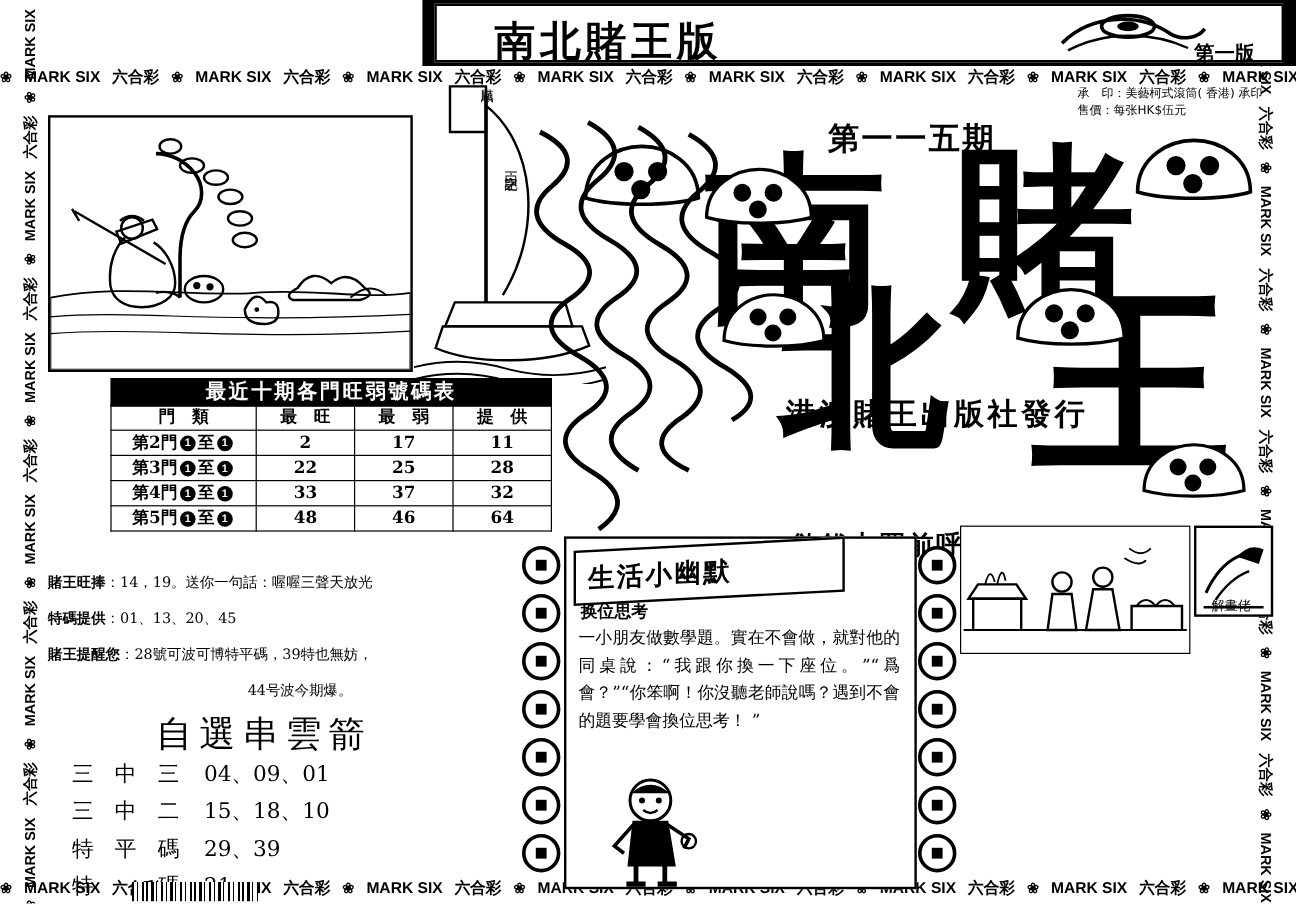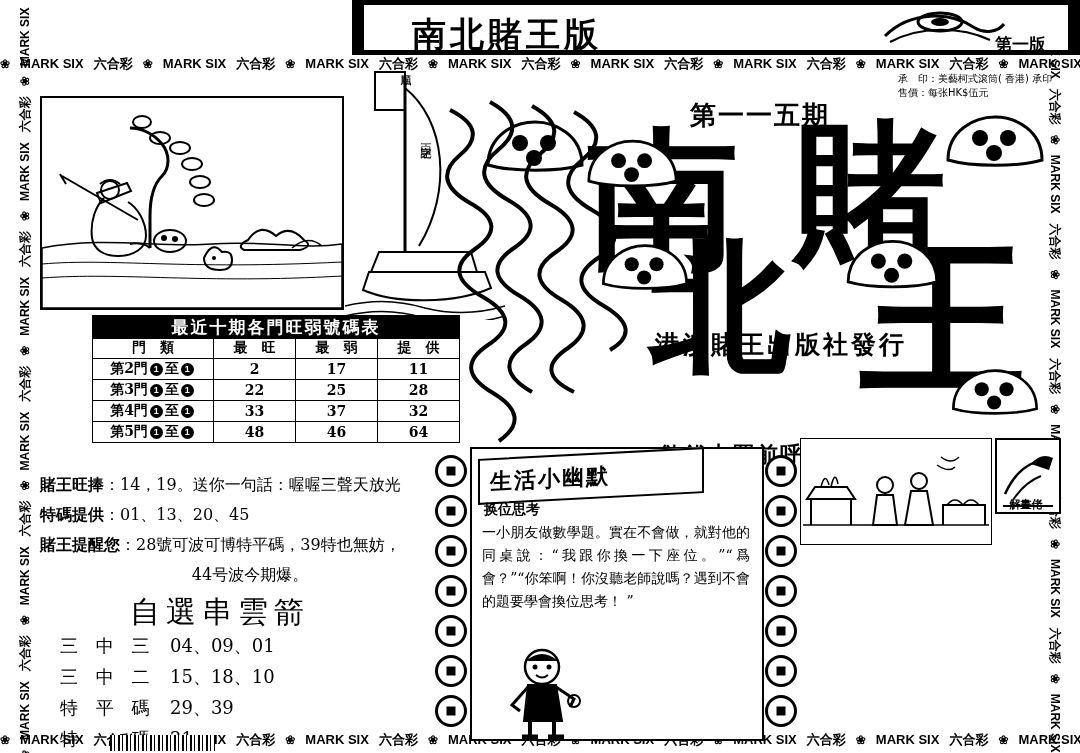--- a/index.html
+++ b/index.html
@@ -134,21 +134,21 @@
   .ball{
     display:inline-block;width:13px;height:13px;border-radius:50%;
     background:#000;color:#fff;font-size:9px;line-height:13px;text-align:center;
     vertical-align:middle;margin:0 2px;font-family:"Liberation Sans",sans-serif;
   }
 
   
   .ltext{
     position:absolute;left:40px;top:470px;width:420px;
     font-family:"DejaVu Serif", serif;
-    font-size:16px;line-height:30px;
+    font-size:12px;line-height:30px;
   }
   .ltext .lbl{font-weight:bold;}
   .center-line{text-align:center;}
 
   .zixuan-title{
     position:absolute;left:130px;top:592px;
     font-family:"DejaVu Serif", serif;
     font-size:30px;font-weight:normal;letter-spacing:6px;
   }
   .picks{
@@ -199,21 +199,21 @@
   .r-illus{
     position:absolute;left:800px;top:438px;width:190px;height:105px;
     border:1px solid #000;background:#fff;
   }
   .r-box{
     position:absolute;left:995px;top:438px;width:62px;height:72px;
     border:2px solid #000;background:#fff;
   }
   .r-box-label{
     position:absolute;left:996px;top:497px;width:60px;
-    text-align:center;font-family:"DejaVu Serif",serif;font-size:11px;font-weight:bold;
+    text-align:center;font-family:"DejaVu Serif",serif;font-size:11px;font-weight:normal;
   }
 
   
   .barcode{
     position:absolute;left:110px;top:735px;width:105px;height:16px;
     background:repeating-linear-gradient(90deg,#000 0 2px,#fff 2px 4px,#000 4px 5px,#fff 5px 8px);
   }
   .ingot{position:absolute;}
 </style>
 </head>

